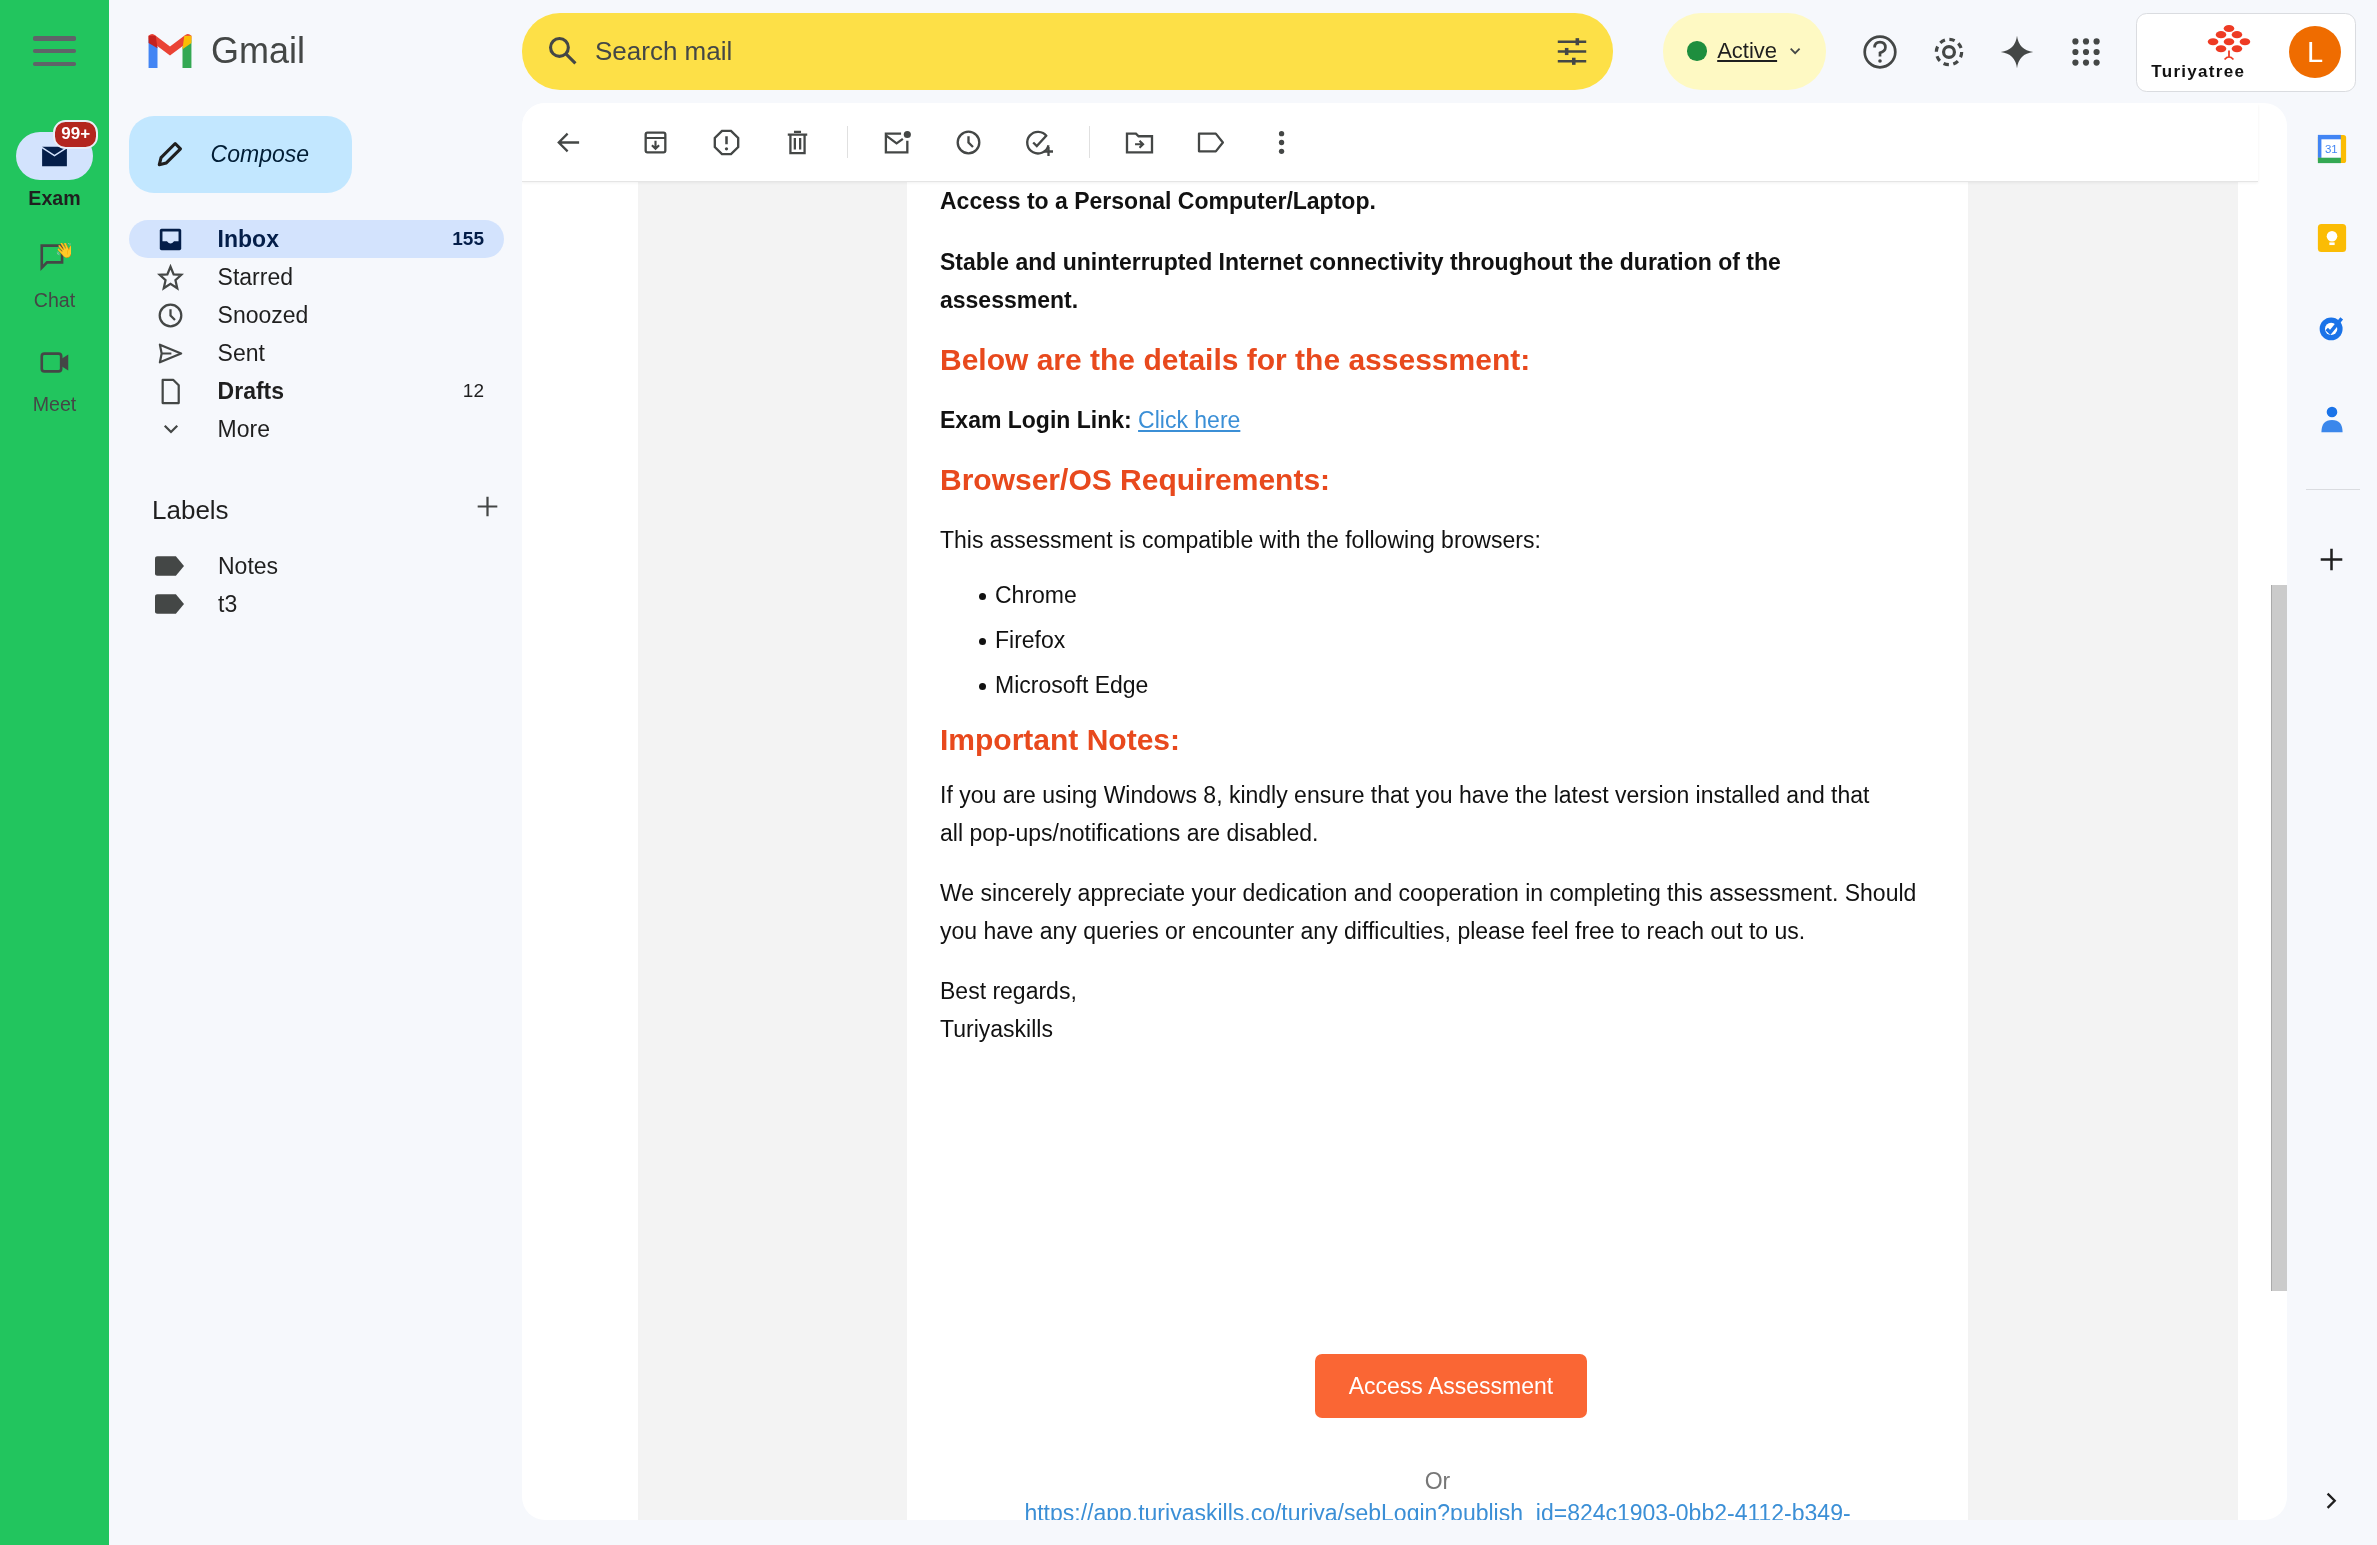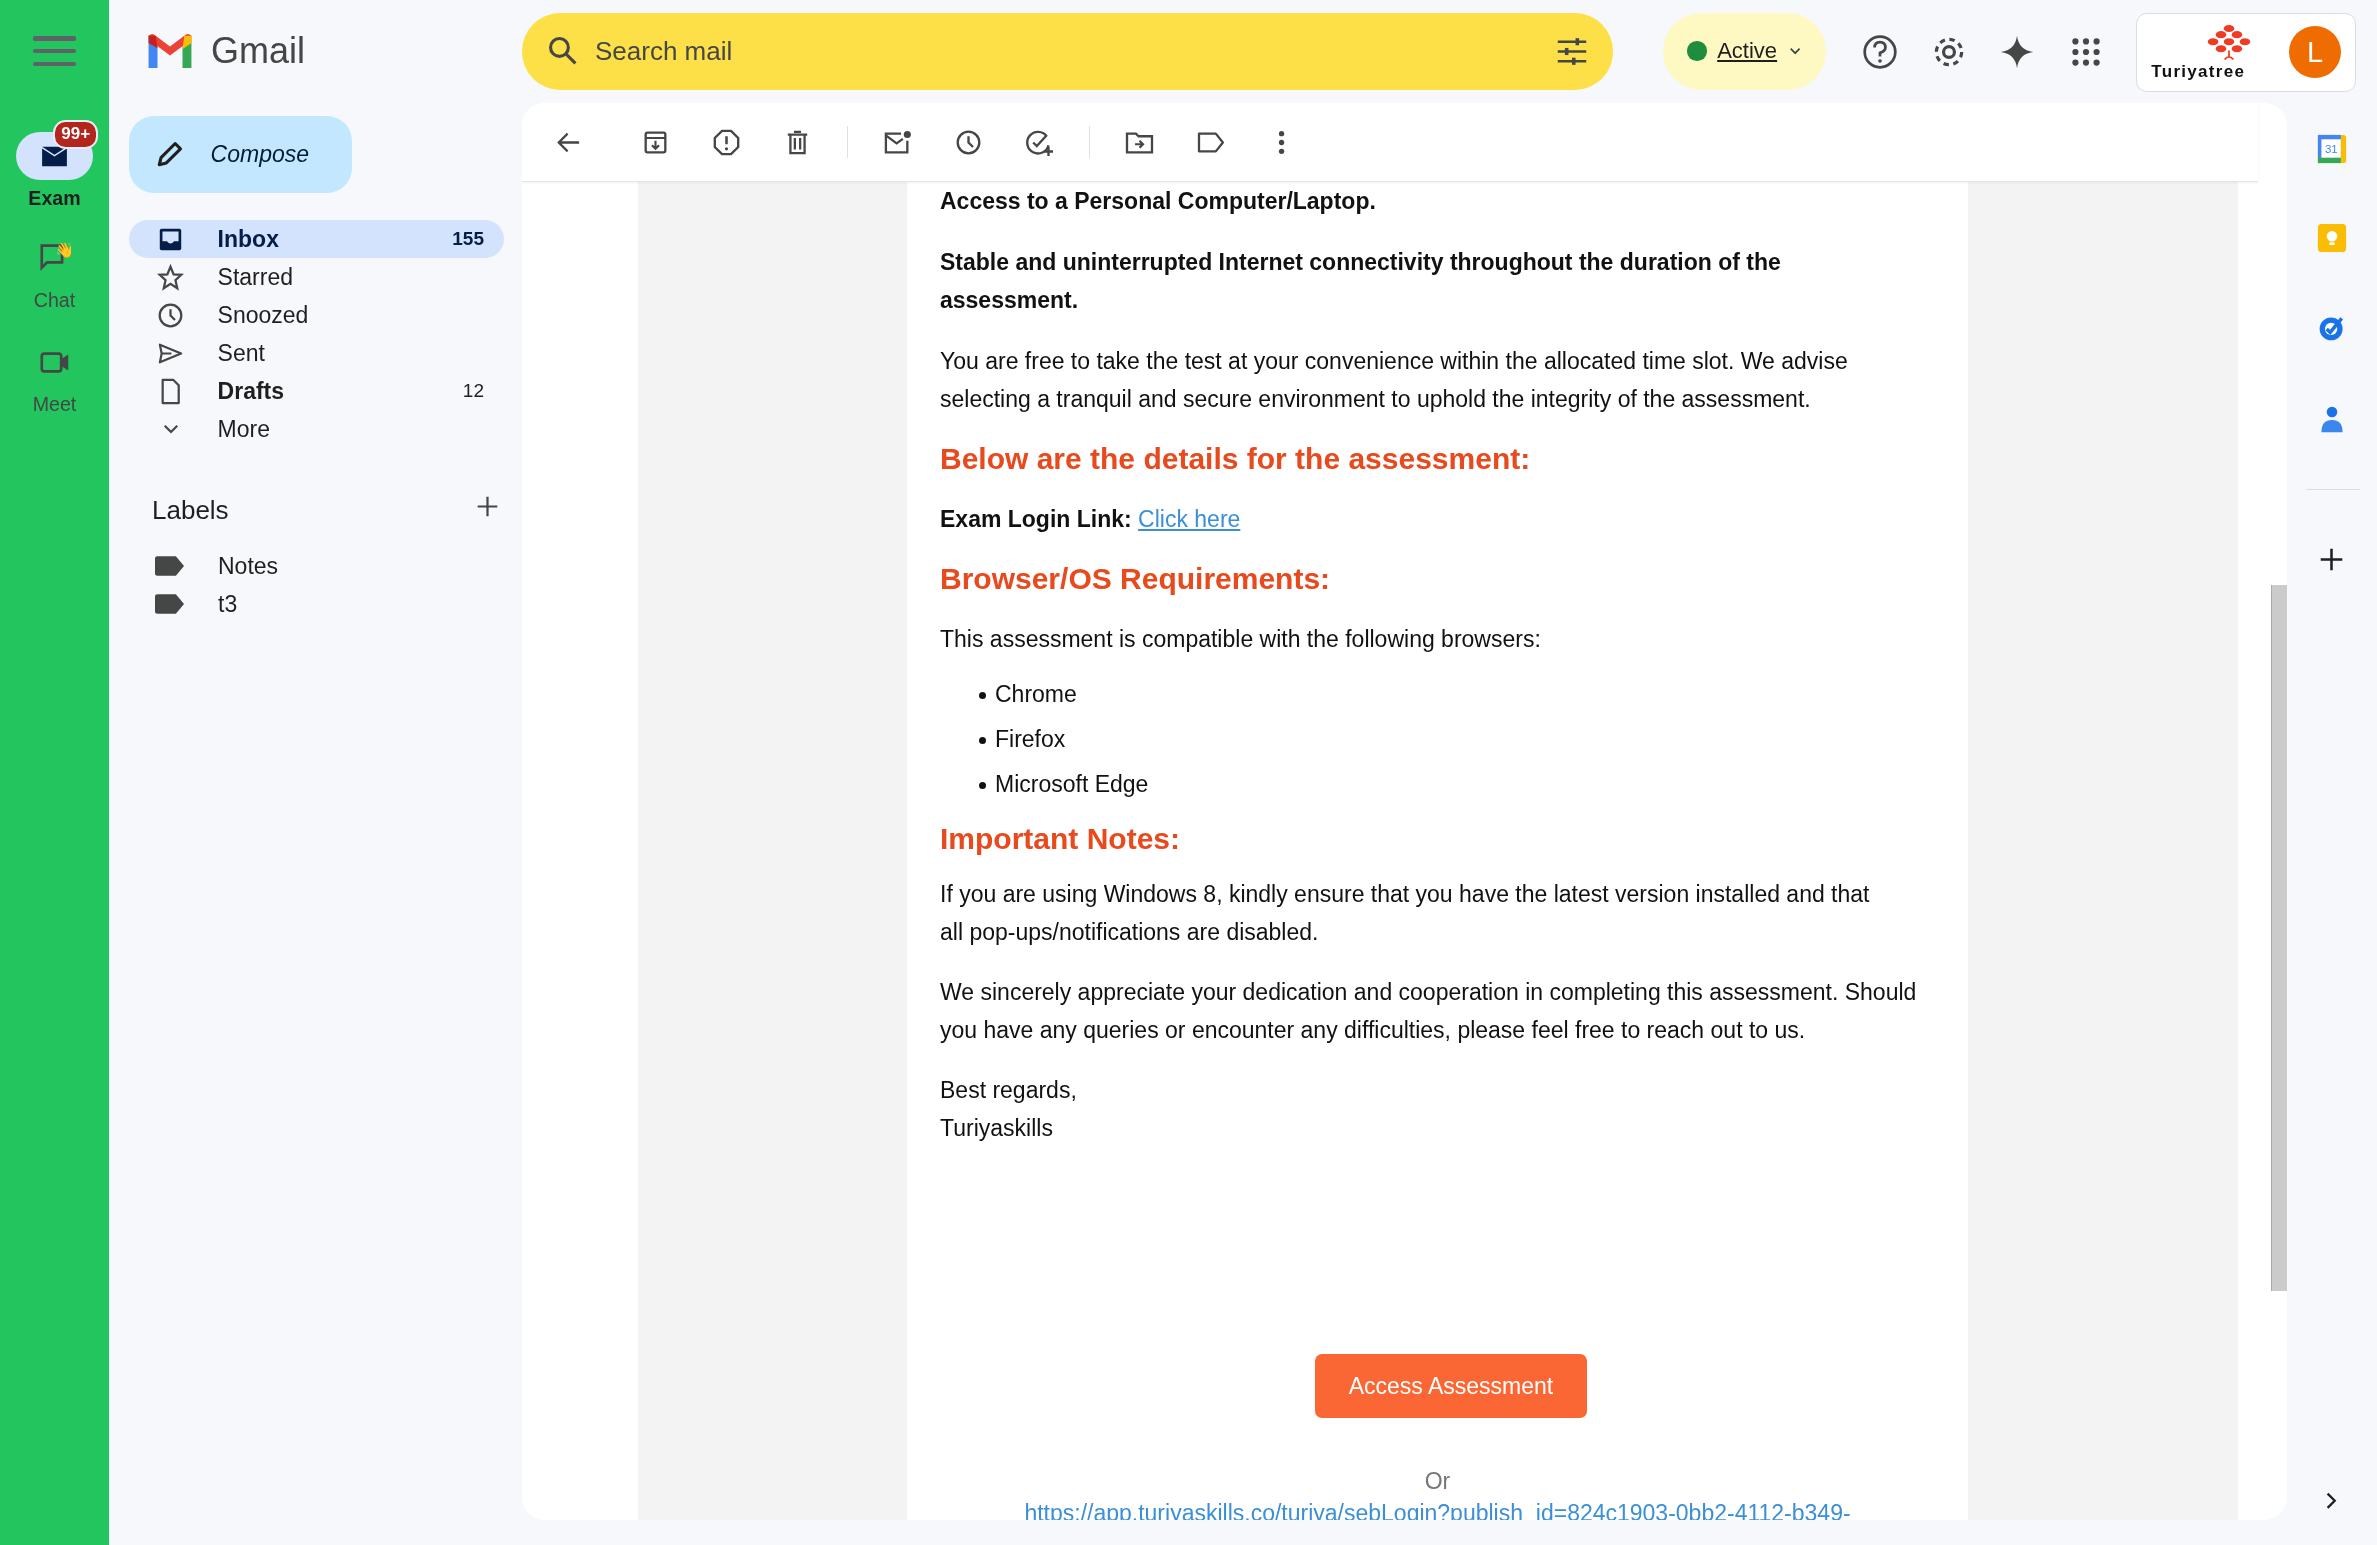--- a/index.html
+++ b/index.html
@@ -340,21 +340,20 @@
           <path d="M4 3 L13 13 L4 23" fill="none" stroke="#444746" stroke-width="2.5"></path>
         </svg></span>
   </div>
 
   <div class="abs email-area">
     <div class="abs gray-l"></div>
     <div class="abs gray-r"></div>
     <div class="abs content">
       <p class="b" style="margin-top:0px">Access to a Personal Computer/Laptop.</p>
       <p class="b" style="margin-top:23px;width:938px">Stable and uninterrupted Internet connectivity throughout the duration of the assessment.</p>
-      <p style="margin-top:23px;width:965px">You are free to take the test at your convenience within the allocated time slot. We advise selecting a tranquil and secure environment to uphold the integrity of the assessment.</p>
       <p class="heading" style="margin-top:22px">Below are the details for the assessment:</p>
       <p style="margin-top:22px"><span class="b">Exam Login Link:</span> <span class="link">Click here</span></p>
       <p class="heading" style="margin-top:22px">Browser/OS Requirements:</p>
       <p style="margin-top:22px">This assessment is compatible with the following browsers:</p>
       <ul class="bullets" style="margin-top:14.3px">
         <li>Chrome</li>
         <li>Firefox</li>
         <li>Microsoft Edge</li>
       </ul>
       <p class="heading" style="margin-top:12.5px">Important Notes:</p>

